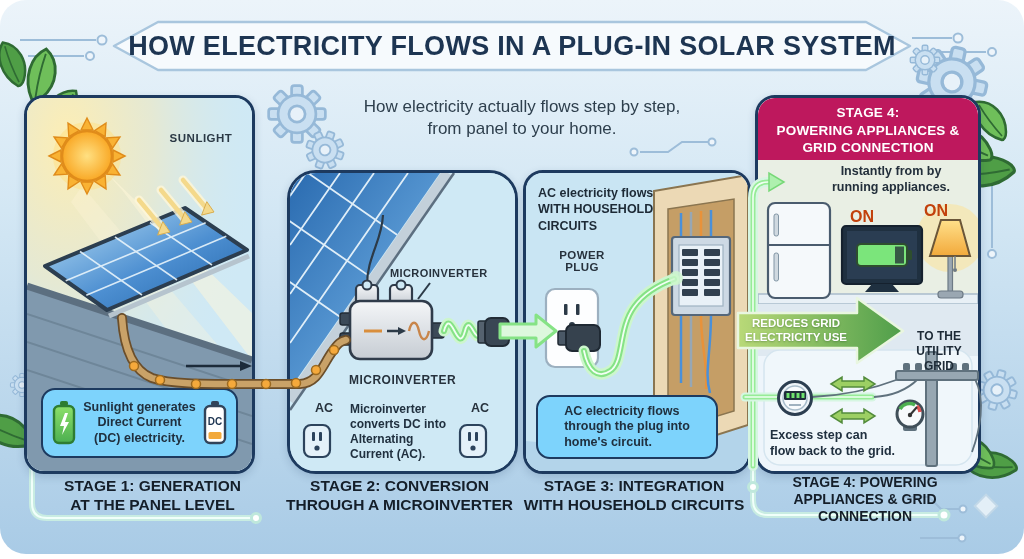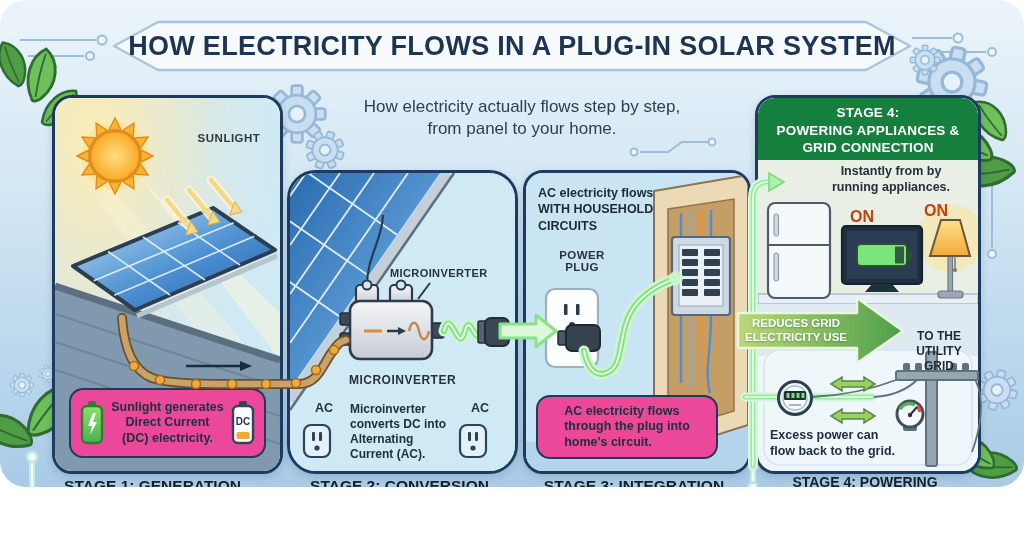--- a/index.html
+++ b/index.html
@@ -1,47 +1,47 @@
 <!DOCTYPE html>
 <html><head>
 <meta charset="utf-8">
 <style>
   html,body{margin:0;padding:0;background:#ffffff;}
-  .canvas{position:relative;width:1024px;height:487px;overflow:hidden;border-radius:26px;
+  .canvas{position:relative;width:1024px;height:554px;overflow:hidden;border-radius:26px;
     background:linear-gradient(180deg,#ecf4fa 0%,#d3e7f4 38%,#a9cbe6 100%);
     font-family:"Liberation Sans","DejaVu Sans",sans-serif;}
   .preline{white-space:pre-line;}
   svg{display:block;}
   .bg,.overlay{position:absolute;left:0;top:0;width:1024px;height:559px;}
   .overlay{pointer-events:none;}
 
   
   .banner{position:absolute;left:112px;top:20px;width:800px;height:52px;}
   .banner svg{position:absolute;left:0;top:0;}
   .title{position:absolute;left:0;top:0;width:100%;height:52px;line-height:52px;text-align:center;
     font-size:27px;font-weight:700;letter-spacing:.3px;color:#1d3552;}
   .subtitle{position:absolute;left:322px;top:96px;width:400px;text-align:center;
     font-size:17px;line-height:1.32;color:#2e3f4d;}
 
   
   .card{position:absolute;border:3px solid #1d3a5f;border-radius:20px;background:#cfe9f5;overflow:hidden;
     box-shadow:0 3px 8px rgba(30,58,92,.18);}
   .card svg.fill{position:absolute;left:0;top:0;}
-  .card1{left:52px;top:95px;width:225px;height:373px;}
+  .card1{left:24px;top:95px;width:225px;height:373px;}
   .card2{left:287px;top:170px;width:225px;height:298px;border-radius:29px;}
   .card3{left:523px;top:170px;width:222px;height:298px;}
   .card4{left:755px;top:95px;width:220px;height:373px;background:#e9efe6;}
 
   .caption{position:absolute;text-align:center;font-weight:700;color:#141e29;line-height:1.22;}
   .cap1{left:40px;top:477px;width:225px;font-size:15.5px;}
   .cap2{left:283px;top:477px;width:233px;font-size:15.5px;}
   .cap3{left:516px;top:477px;width:236px;font-size:15.5px;}
   .cap4{left:757px;top:474px;width:216px;font-size:14px;}
 
-  .infobox{position:absolute;background:#ec4899;border:2.5px solid #1d3a5f;border-radius:14px;
+  .infobox{position:absolute;background:#7dd3fc;border:2.5px solid #1d3a5f;border-radius:14px;
     display:flex;align-items:center;justify-content:center;gap:6px;box-sizing:border-box;}
 
   
   .s1-sunlight{position:absolute;left:128px;top:34px;width:92px;text-align:center;
     font-size:11.5px;font-weight:700;letter-spacing:.5px;color:#2b3945;}
   .s1-info{left:14px;top:290px;width:197px;height:70px;padding:4px 8px;}
   .s1-text{flex:1;text-align:center;font-size:12.5px;line-height:1.22;font-weight:600;color:#20303f;}
 
   
   .s2-pointer{position:absolute;left:100px;top:94px;width:122px;font-size:11px;font-weight:700;
@@ -57,21 +57,21 @@
 
   
   .s3-heading{position:absolute;left:12px;top:12px;width:140px;font-size:12.5px;line-height:1.3;
     font-weight:700;color:#1d2a36;}
   .s3-plug-label{position:absolute;left:18px;top:76px;width:76px;text-align:center;
     font-size:11.5px;font-weight:700;letter-spacing:.4px;color:#27323d;}
   .s3-info{left:10px;top:222px;width:182px;height:64px;padding:4px 10px;}
   .s3-info-text{text-align:left;font-size:12.5px;line-height:1.24;font-weight:600;color:#20303f;}
 
   
-  .s4-header{position:absolute;left:0;top:0;width:100%;height:62px;background:#15803d;
+  .s4-header{position:absolute;left:0;top:0;width:100%;height:62px;background:#be185d;
     border-radius:16px 16px 0 0;box-sizing:border-box;padding-top:6px;text-align:center;
     color:#ffffff;font-size:13.5px;line-height:1.3;font-weight:700;letter-spacing:.2px;}
   .s4-instant{position:absolute;left:52px;top:66px;width:162px;text-align:center;
     font-size:12.5px;line-height:1.25;font-weight:600;color:#232f3b;}
   .s4-on{position:absolute;font-size:16px;font-weight:700;color:#c2410c;width:40px;}
   .s4-on-tv{left:92px;top:110px;}
   .s4-on-lamp{left:166px;top:104px;}
   .s4-excess{position:absolute;left:12px;top:330px;width:142px;font-size:12.5px;line-height:1.25;
     font-weight:600;color:#20303f;}
   .s4-reduces{position:absolute;left:740px;top:316px;width:112px;text-align:center;font-size:11.5px;
@@ -473,21 +473,21 @@
           <circle cx="197" cy="172" r="2" fill="#6d7a85"></circle>
       </g>
     </svg>
     <div class="s4-header preline">STAGE 4:
 POWERING APPLIANCES &amp;
 GRID CONNECTION</div>
     <div class="s4-instant preline">Instantly from by
 running appliances.</div>
     <div class="s4-on s4-on-tv">ON</div>
     <div class="s4-on s4-on-lamp">ON</div>
-    <div class="s4-excess preline">Excess power can
+    <div class="s4-excess preline">Excess step can
 flow back to the grid.</div>
   </div>
   <div class="caption cap4 preline">STAGE 4: POWERING
 APPLIANCES &amp; GRID
 CONNECTION</div>
 
   <div class="s4-reduces preline">REDUCES GRID
 ELECTRICITY USE</div>
   <div class="s4-utility preline">TO THE
 UTILITY GRID</div>

